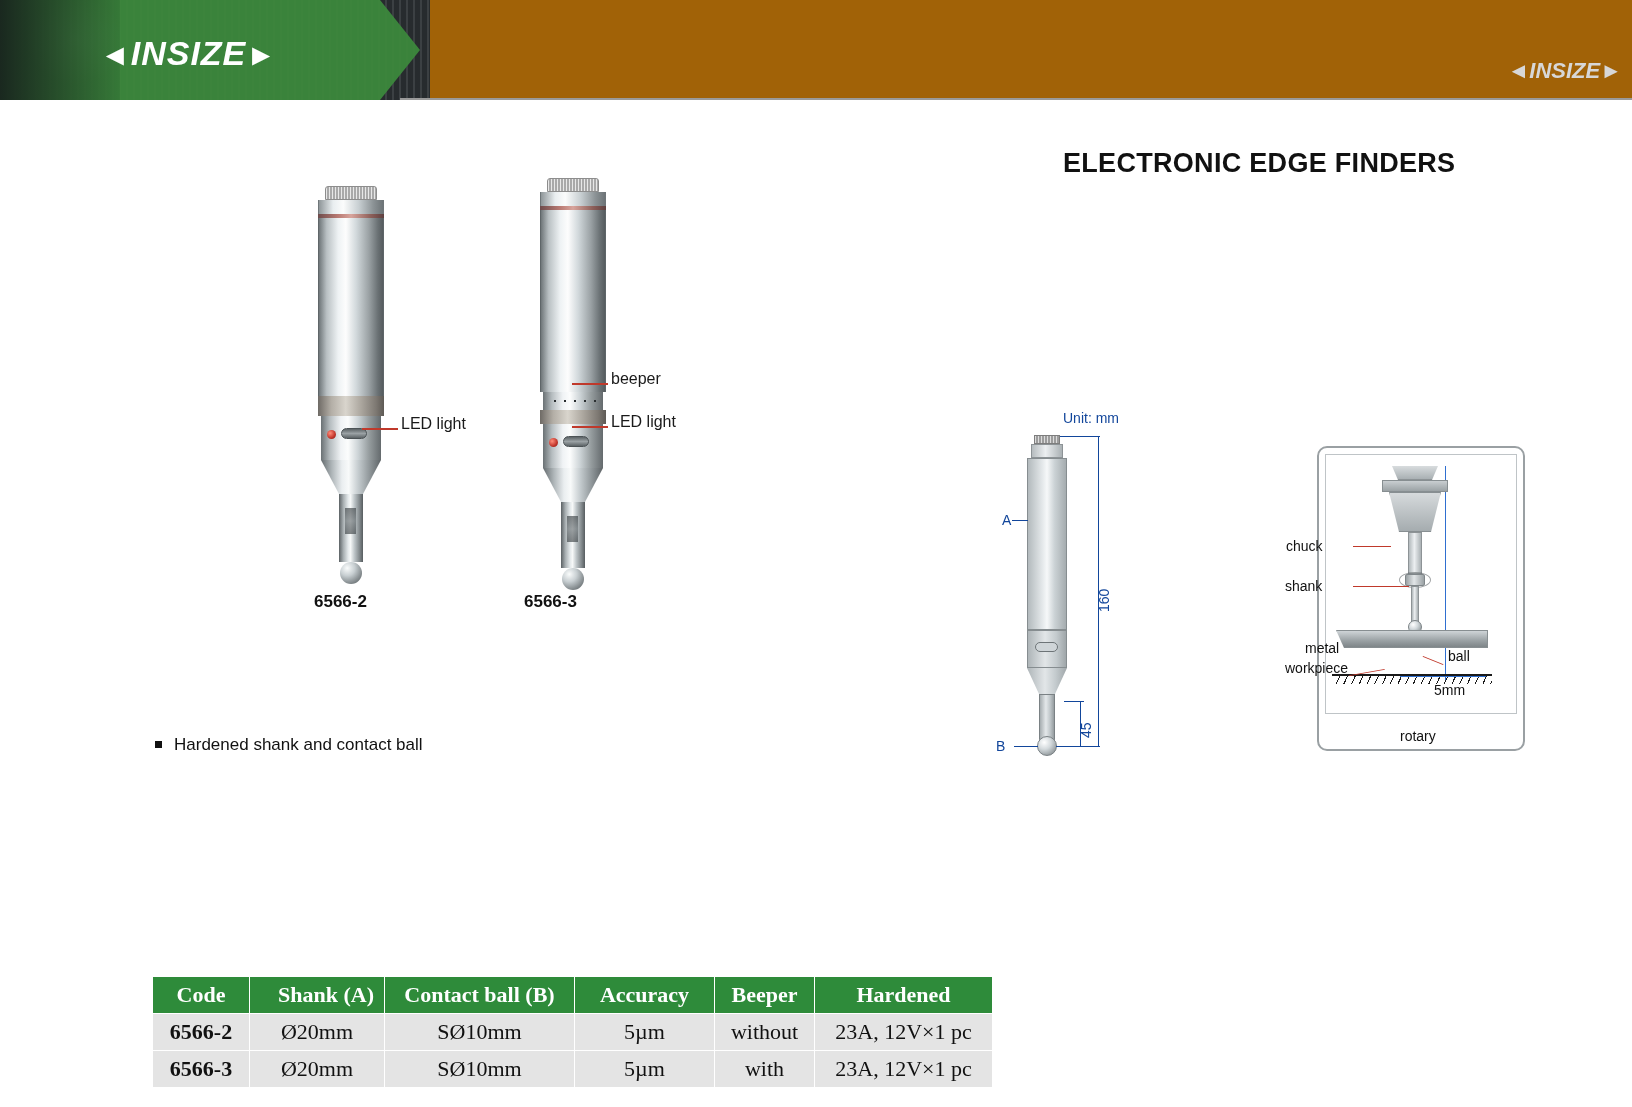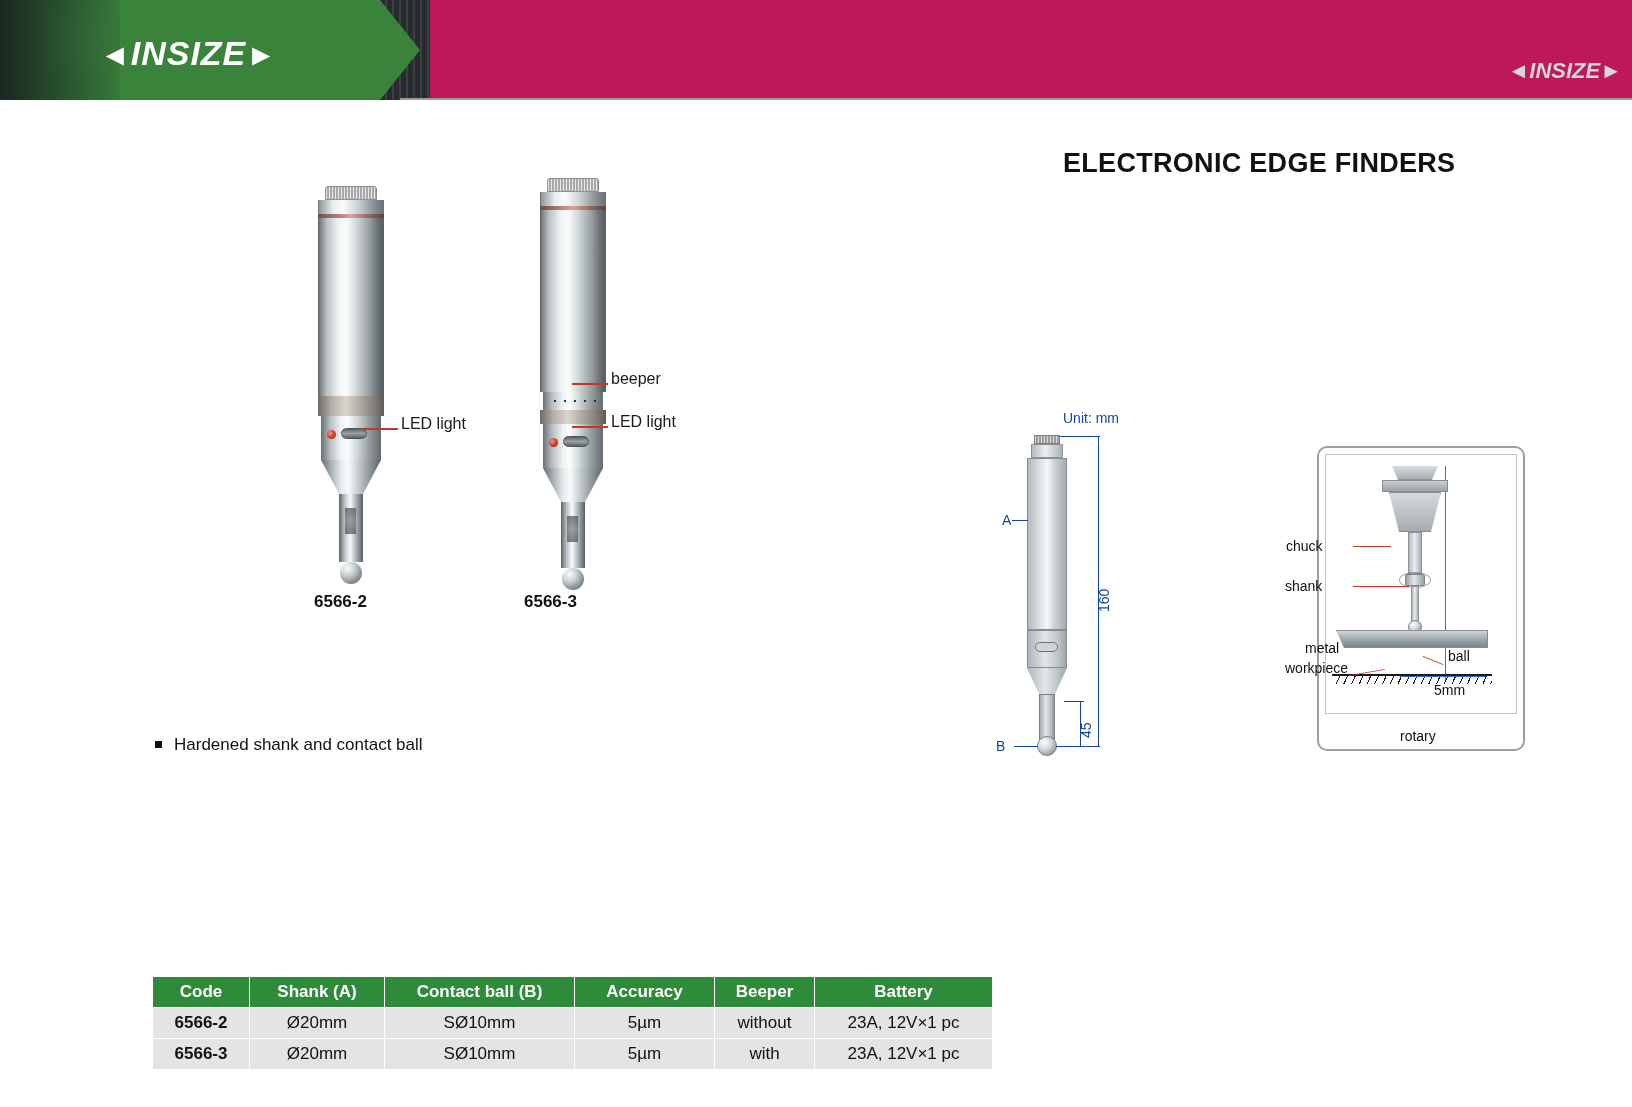--- a/index.html
+++ b/index.html
@@ -11,21 +11,21 @@
     background: #ffffff;
     font-family: "Liberation Sans", sans-serif;
     overflow: hidden;
   }
 
   
   .header {
     position: absolute;
     top: 0; left: 0;
     width: 1632px; height: 100px;
-    background: #be185d;
+    background: #a16207;
     overflow: hidden;
   }
   .header-photo {
     position: absolute;
     top: 0; left: 0;
     width: 430px; height: 100px;
     background:
       radial-gradient(ellipse 60px 55px at 75px 40px, #9aa3a8 0%, #5d6569 45%, #2b3033 80%),
       radial-gradient(ellipse 90px 70px at 260px 30px, #8b9398 0%, #464d51 55%, #24282b 90%),
       radial-gradient(ellipse 50px 60px at 370px 70px, #7e868b 0%, #3a4043 60%, #1d2123 95%),
@@ -398,21 +398,22 @@
     white-space: nowrap;
   }
   .u-leader { position: absolute; height: 1.2px; background: #c0392b; }
   .u-5mm-line { position: absolute; background: #2f6fd0; }
 
   
   .spec-table {
     position: absolute;
     left: 152px; top: 976px;
     border-collapse: collapse;
-    font-size: 17px;
+    font-size: 22px;
+    font-family: Liberation Serif, serif;
   }
   .spec-table th {
     background: #2e8b3a;
     color: #ffffff;
     font-weight: bold;
     border: 1px solid #ffffff;
     padding: 5px 10px;
     text-align: center;
     white-space: nowrap;
   }
@@ -548,25 +549,25 @@
 
 <div class="u-5mm-line" style="left:1400px; top:676px; width:86px; height:1px;"></div>
 <div class="u-label" style="left:1434px; top:682px; color:#111;">5mm</div>
 
 <div class="u-label" style="left:1400px; top:728px;">rotary</div>
 
 <table class="spec-table">
   <thead>
     <tr>
       <th style="width:97px;">Code</th>
-      <th style="width:135px;">Shank (A)</th>
+      <th style="width:135px;text-align:right;">Shank (A)</th>
       <th style="width:190px;">Contact ball (B)</th>
       <th style="width:140px;">Accuracy</th>
       <th style="width:100px;">Beeper</th>
-      <th style="width:178px;">Battery</th>
+      <th style="width:178px;">Hardened</th>
     </tr>
   </thead>
   <tbody>
     <tr>
       <td class="code-cell">6566-2</td>
       <td>Ø20mm</td>
       <td>SØ10mm</td>
       <td>5µm</td>
       <td>without</td>
       <td>23A, 12V×1 pc</td>

